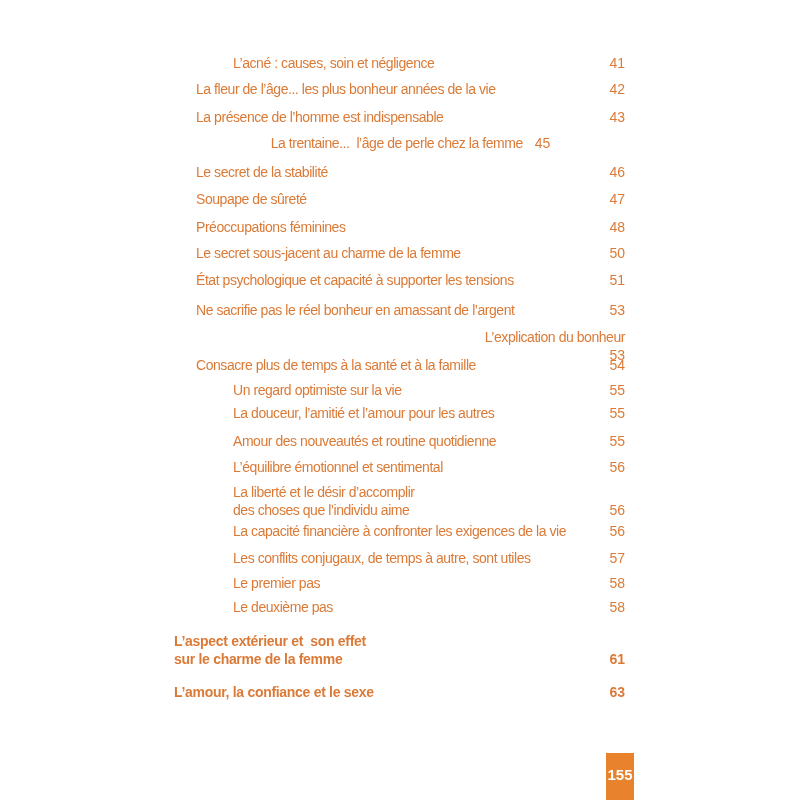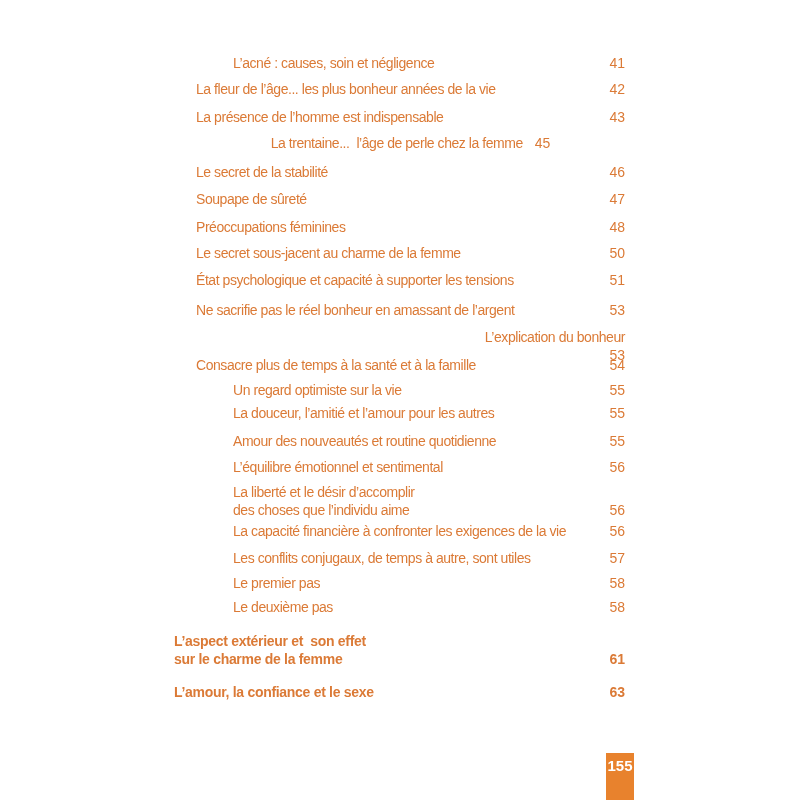--- a/index.html
+++ b/index.html
@@ -30,21 +30,21 @@
     left: 606px;
     top: 753px;
     width: 28px;
     height: 47px;
     background: #e8822d;
     color: #ffffff;
     font-weight: bold;
     font-size: 15px;
     line-height: 15px;
     text-align: center;
-    padding-top: 5px;
+    padding-top: 14px;
     box-sizing: border-box;
   }
 </style>
 </head>
 <body>
 
 <div class="page">
   <div id="toc-container">
       <div class="toc-row" style="top: 54px; left: 233px;">
       <span class="toc-label">L’acné : causes, soin et négligence</span>

